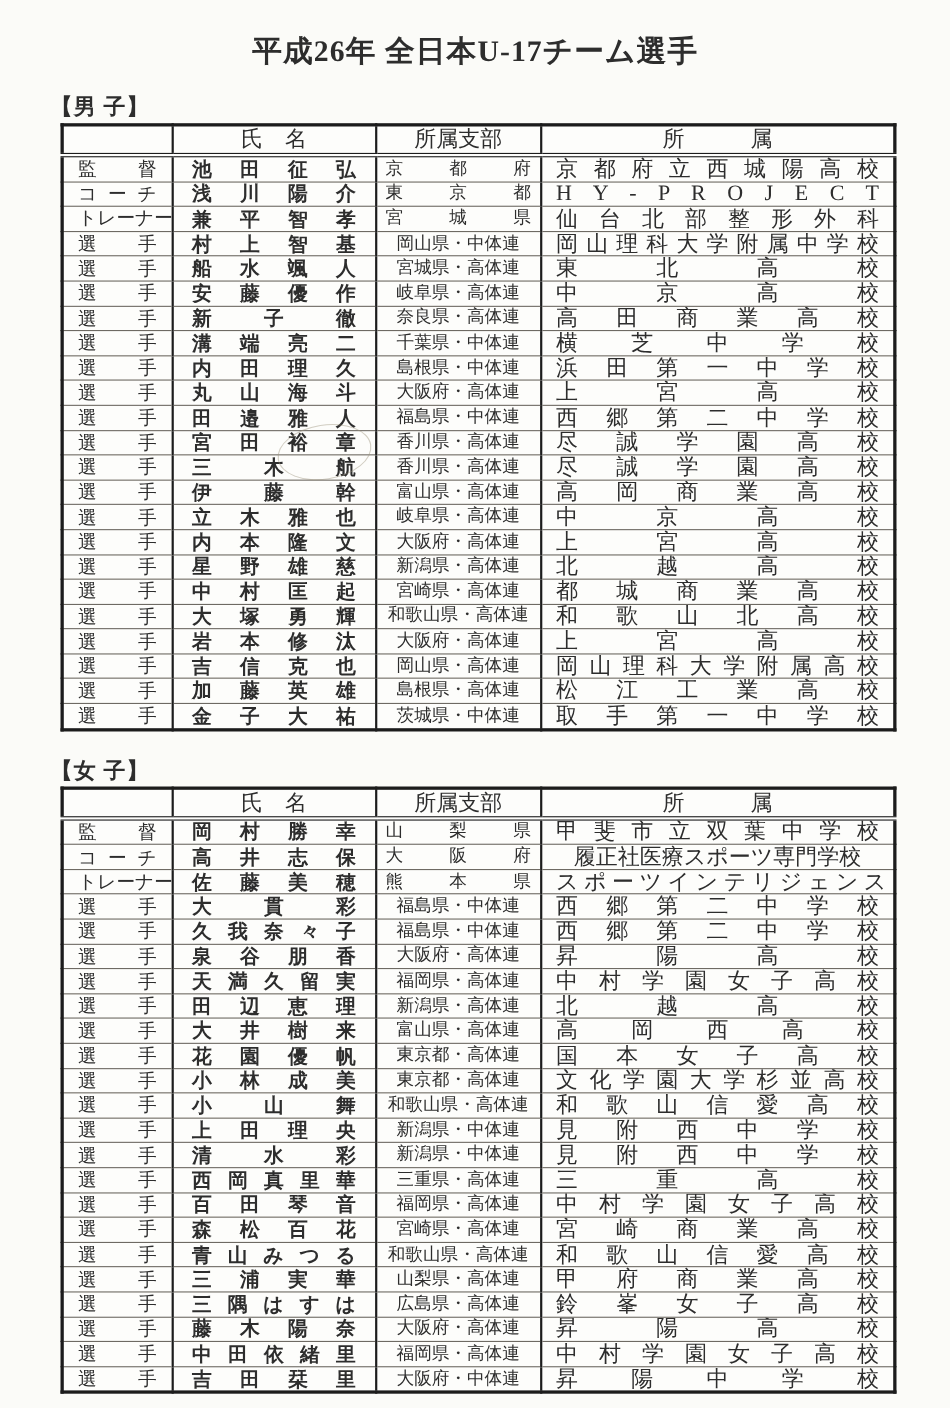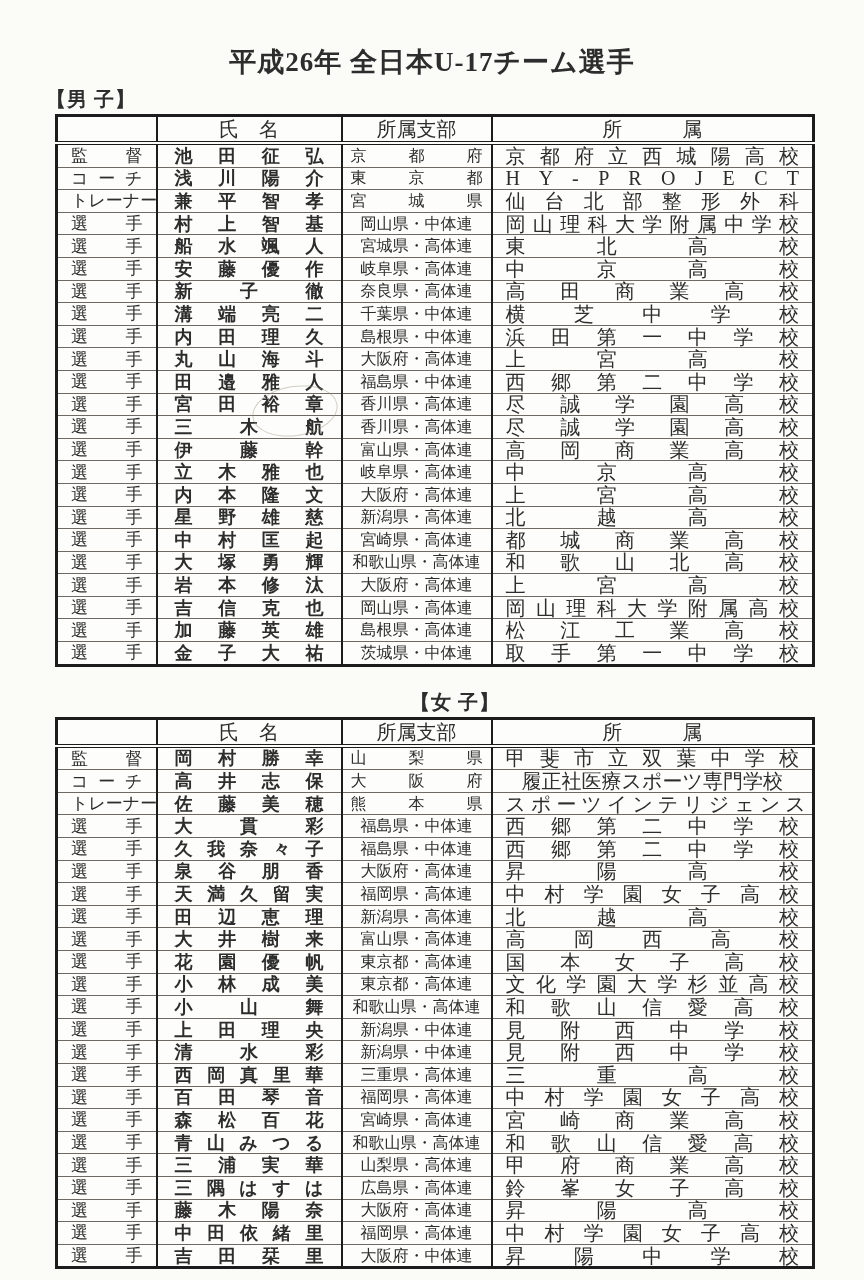--- a/index.html
+++ b/index.html
@@ -10,26 +10,26 @@
     color:#2d2d2d;
     -webkit-font-smoothing:antialiased;
   }
   .page{position:relative;width:864px;height:1280px;overflow:hidden;}
   .doc-title{
     text-align:center;
     font-size:27px;
     font-weight:600;
     letter-spacing:1px;
     margin:0;
-    padding-top:44px;
+    padding-top:28px;
   }
   .section-label{
     font-size:20px;
     font-weight:600;
-    margin:6px 0 1px 46px;
+    margin:20px 0 1px 46px;
     letter-spacing:1px;
   }
   table.roster{
     border-collapse:collapse;
     table-layout:fixed;
     margin-left:55px;
     width:757px;
     background:#fdfdfb;
     border:3px solid #1c1c1c;
   }
@@ -232,21 +232,21 @@
         </tr>
         <tr>
           <td class="role-cell spread">選 手</td>
           <td class="name-cell spread">金 子 大 祐</td>
           <td class="branch-cell tight">茨城県・中体連</td>
           <td class="affil-cell spread">取 手 第 一 中 学 校</td>
         </tr>
       </tbody>
   </table>
 
-  <div class="section-label" style="margin-top:22px;text-align:center;">【女 子】</div>
+  <div class="section-label" style="margin-top:22px;">【女 子】</div>
 
   <table class="roster">
     <colgroup>
       <col class="col-role">
         <col class="col-name">
         <col class="col-branch">
         <col class="col-affil">
     </colgroup>
     <thead>
       <tr>

